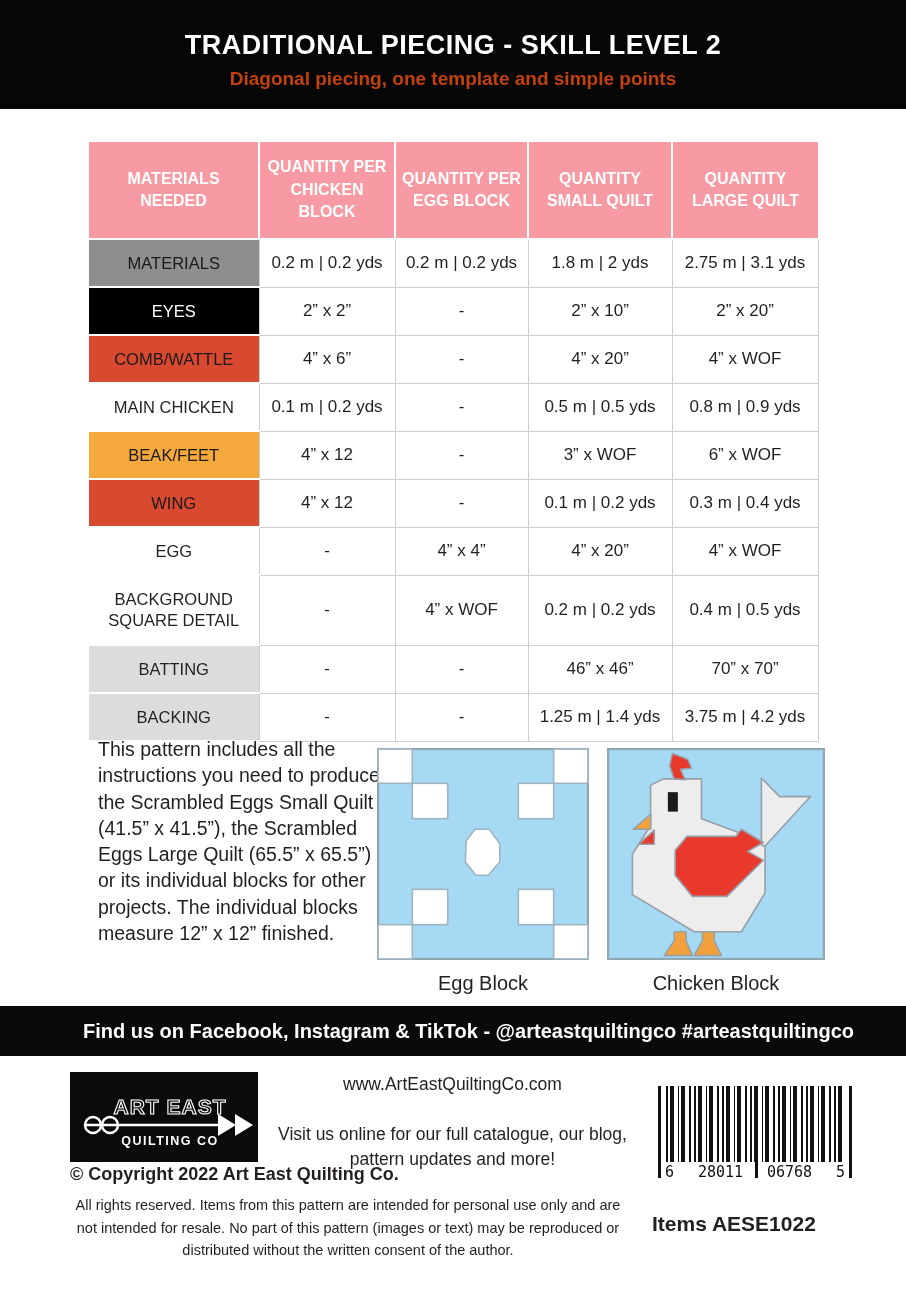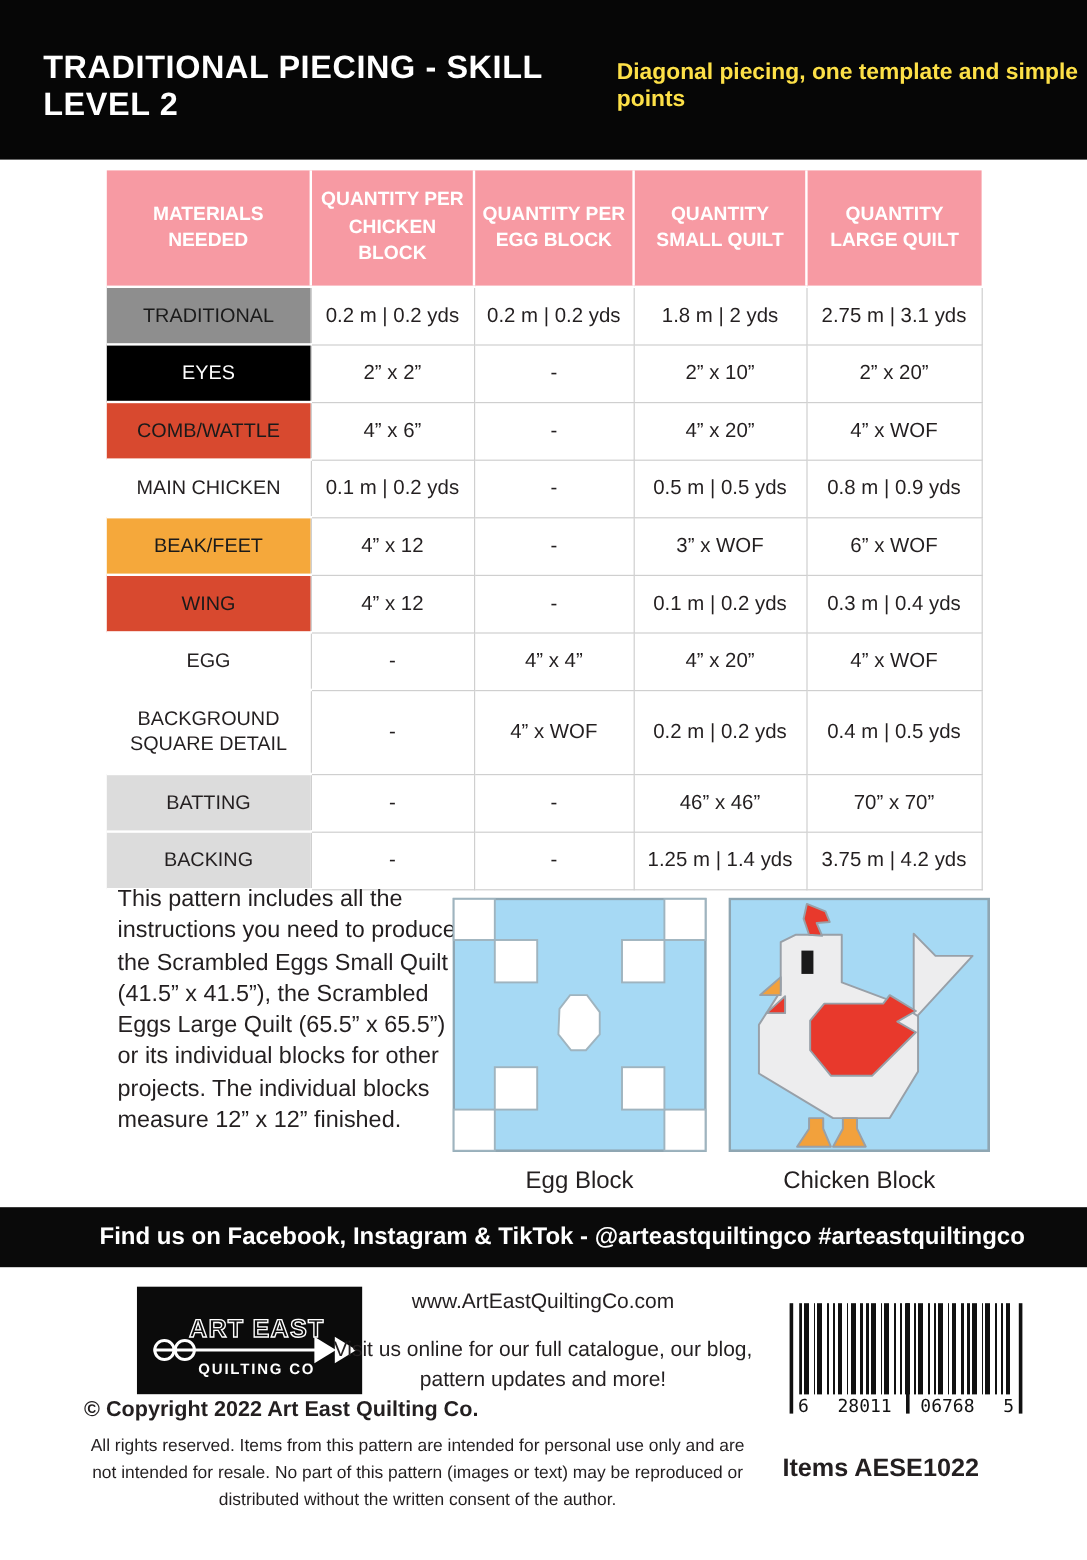--- a/index.html
+++ b/index.html
@@ -1,24 +1,24 @@
 <!DOCTYPE html>
 <html><head>
 <meta charset="utf-8">
 <style>
   html,body{margin:0;padding:0;background:#ffffff;}
   .page{position:relative;width:906px;height:1300px;background:#ffffff;overflow:hidden;
         font-family:"Liberation Sans",sans-serif;color:#231f20;}
 
   
-  .top-banner{position:absolute;left:0;top:0;width:906px;height:133px;background:#060606;
-              display:flex;flex-direction:row;align-items:center;justify-content:center;
-              gap:7px;padding-top:10px;box-sizing:border-box;padding-left:36px;}
+  .top-banner{position:absolute;left:0;top:0;width:906px;height:109px;background:#060606;
+              display:flex;flex-direction:column;align-items:center;justify-content:center;
+              gap:7px;padding-top:10px;box-sizing:border-box;}
   .top-banner .title{color:#fff;font-size:27px;font-weight:bold;letter-spacing:.5px;}
-  .top-banner .subtitle{color:#fde047;font-size:19px;font-weight:bold;}
+  .top-banner .subtitle{color:#c2410c;font-size:19px;font-weight:bold;}
 
   
   .materials{position:absolute;left:89px;top:142px;width:729px;border-collapse:collapse;table-layout:fixed;}
   .materials th{background:#F79AA3;color:#fff;font-size:16px;font-weight:bold;line-height:1.4;
                 text-align:center;vertical-align:middle;height:88px;padding:4px 6px;
                 border-left:2px solid #fff;border-bottom:2px solid #fff;}
   .materials th:first-child{border-left:none;}
   .materials td{border:1px solid #CFCFCF;height:42px;font-size:17px;text-align:center;
                 vertical-align:middle;padding:2px 6px;background:#fff;}
   .materials tr.tall td{height:64px;}
@@ -38,23 +38,23 @@
   .figure.chicken{left:607px;top:748px;width:218px;}
   .figure .caption{margin-top:8px;font-size:20px;}
 
   
   .social-banner{position:absolute;left:0;top:1006px;width:906px;height:50px;background:#0a0a0a;
                  display:flex;align-items:center;justify-content:center;}
   .social-banner span{color:#fff;font-size:20px;font-weight:bold;padding-left:31px;}
 
   
   .footer{position:absolute;left:0;top:1060px;width:906px;height:240px;}
-  .logo{position:absolute;left:70px;top:12px;margin-left:44px;}
+  .logo{position:absolute;left:70px;top:12px;}
   .footer-center{position:absolute;left:270px;top:14px;width:365px;text-align:center;}
-  .footer-center .site{font-size:17.5px;margin-bottom:17px;}
+  .footer-center .site{font-size:17.5px;margin-bottom:27px;}
   .footer-center .tagline{font-size:17.5px;line-height:25px;}
   .copyright-line{position:absolute;left:70px;top:104px;font-size:18px;font-weight:bold;}
   .legal{position:absolute;left:70px;top:134px;width:556px;font-size:14.5px;line-height:22.5px;text-align:center;}
 
   .barcode{position:absolute;left:650px;top:26px;width:210px;height:116px;}
   .bars{position:absolute;left:16px;right:16px;top:0;height:76px;
         background:repeating-linear-gradient(90deg,#111 0 2px,#fff 2px 4px,#111 4px 8px,#fff 8px 12px,
                    #111 12px 13px,#fff 13px 15px,#111 15px 19px,#fff 19px 23px,#111 23px 25px,#fff 25px 28px);}
   .guard{position:absolute;top:0;width:3px;height:92px;background:#111;}
   .guard.g-left{left:8px;} .guard.g-mid{left:50%;} .guard.g-right{right:8px;}
@@ -84,21 +84,21 @@
       <tr>
         <th>MATERIALS NEEDED</th>
         <th>QUANTITY PER CHICKEN BLOCK</th>
         <th>QUANTITY PER EGG BLOCK</th>
         <th>QUANTITY SMALL QUILT</th>
         <th>QUANTITY LARGE QUILT</th>
       </tr>
     </thead>
     <tbody>
       <tr>
-        <td class="mat mat-gray">TRADITIONAL</td>
+        <td class="mat mat-gray">MATERIALS</td>
         <td>0.2 m  | 0.2 yds</td>
         <td>0.2 m | 0.2 yds</td>
         <td>1.8 m | 2 yds</td>
         <td>2.75 m | 3.1 yds</td>
       </tr>
       <tr>
         <td class="mat mat-black">EYES</td>
         <td>2” x 2”</td>
         <td>-</td>
         <td>2” x 10”</td>

